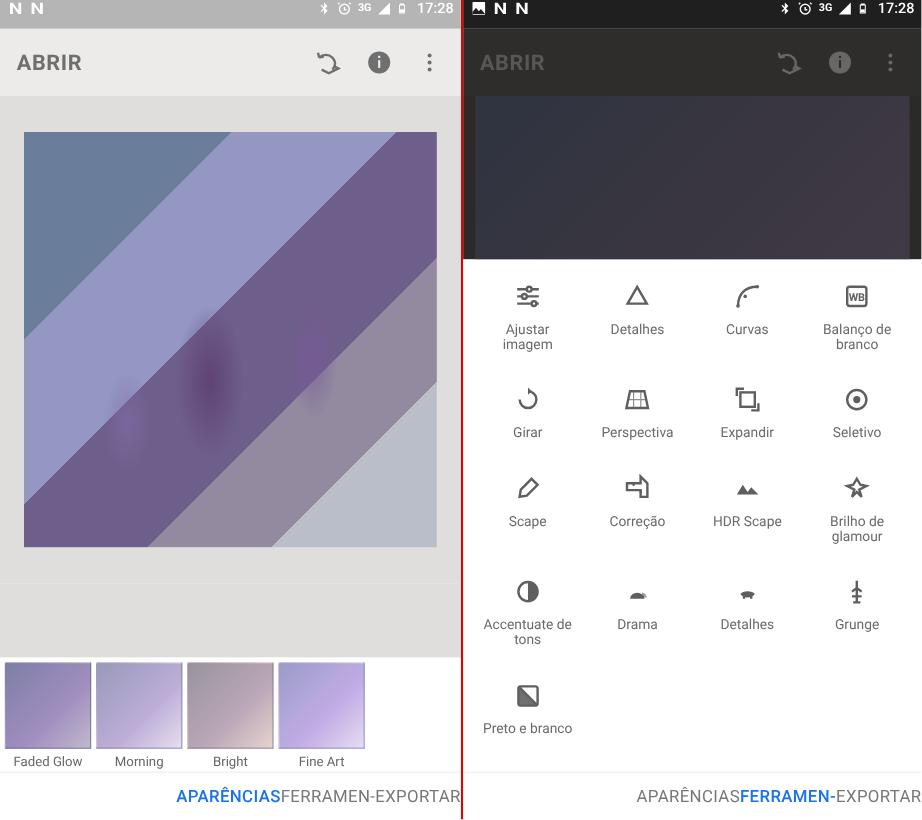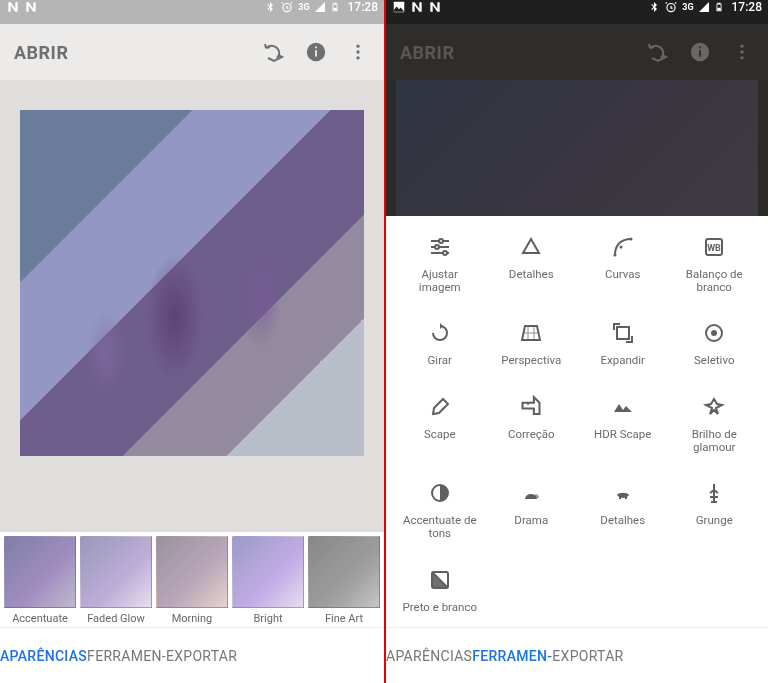--- a/index.html
+++ b/index.html
@@ -92,24 +92,24 @@
 .thumb:nth-child(2) .img { filter: brightness(1.2) saturate(.7); }
 .thumb:nth-child(3) .img { filter: sepia(.4) hue-rotate(-10deg) brightness(1.05); }
 .thumb:nth-child(4) .img { filter: brightness(1.25) contrast(.9); }
 .thumb:nth-child(5) .img { filter: grayscale(1) brightness(1.05); }
 .thumb .label {
   font-size: 11px; color:#666; text-align:center;
   white-space: nowrap; overflow: hidden; text-overflow: ellipsis;
 }
 
 .bottom-tabs {
-  height: 56px;
+  height: 40px;
   display: flex;
   align-items: center;
-  justify-content: flex-start;
+  justify-content: flex-end;
   font-size: 14px;
   border-top: 1px solid #eee;
   background:#fff;
 }
 .tab { color:#777; letter-spacing:.3px; }
 .tab.active { color:#1a73e8; font-weight:500; }
 
 
 .backdrop {
   background:#2b2a29;
@@ -219,24 +219,20 @@
 
   <div class="image-area">
     <div class="photo"></div>
   </div>
 
   <div style="flex:1;background:#e0dedc;"></div>
 
   <div class="thumbs">
     <div class="thumb">
       <div class="img"></div>
-      <div class="label">Accentuate</div>
-    </div>
-    <div class="thumb">
-      <div class="img"></div>
       <div class="label">Faded Glow</div>
     </div>
     <div class="thumb">
       <div class="img"></div>
       <div class="label">Morning</div>
     </div>
     <div class="thumb">
       <div class="img"></div>
       <div class="label">Bright</div>
     </div>

